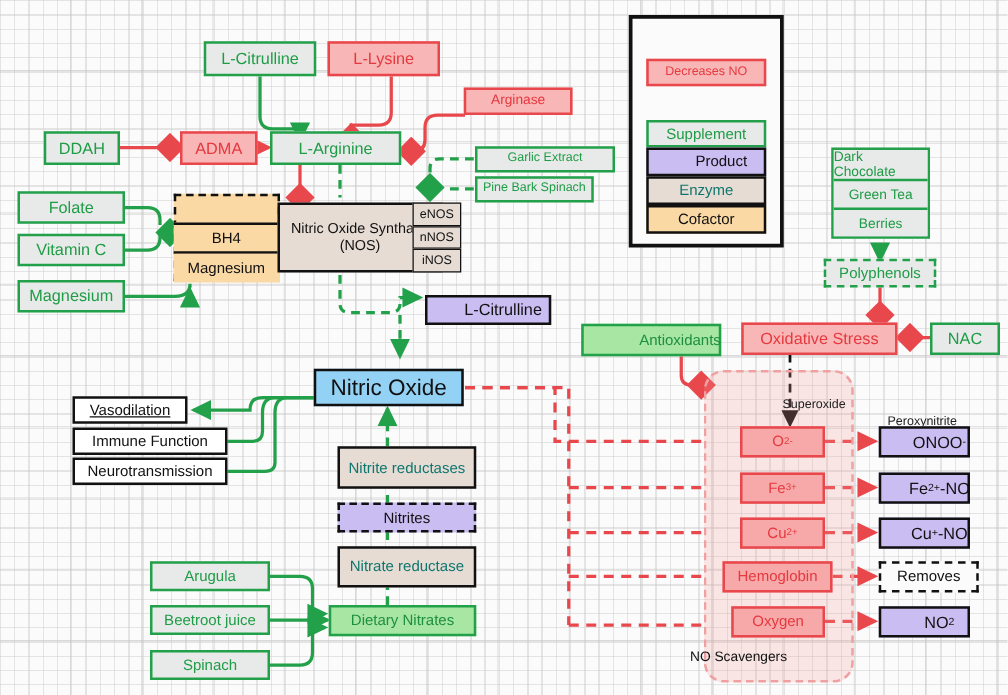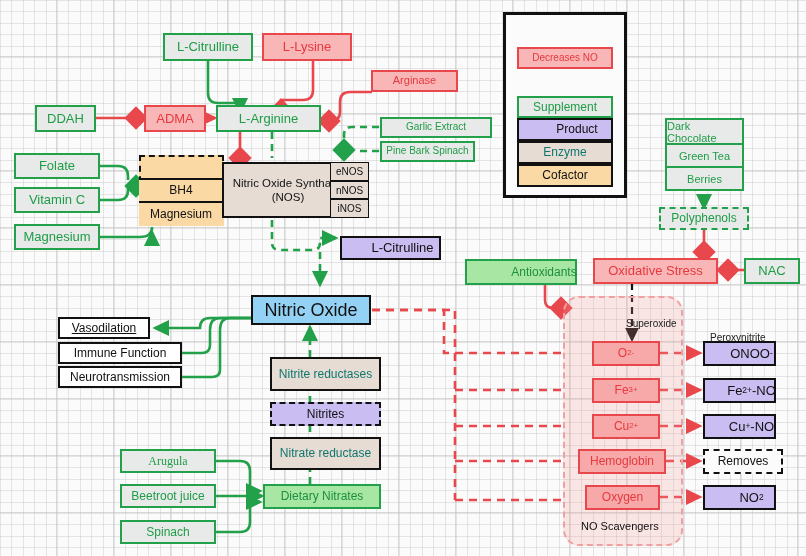--- a/index.html
+++ b/index.html
@@ -238,39 +238,39 @@
 
   <div class="node n-plain fs12" style="left:58px;top:317px;width:92px;height:22px;text-decoration:underline;">Vasodilation</div>
   <div class="node n-plain fs12" style="left:58px;top:342px;width:124px;height:22px;">Immune Function</div>
   <div class="node n-plain fs12" style="left:58px;top:366px;width:124px;height:22px;">Neurotransmission</div>
 
   <div class="node n-enzyme fs12" style="left:270px;top:357px;width:111px;height:34px;">Nitrite reductases</div>
   <div class="node n-dash-prod fs12" style="left:270px;top:402px;width:111px;height:24px;">Nitrites</div>
   <div class="node n-enzyme fs12" style="left:270px;top:437px;width:111px;height:33px;">Nitrate reductase</div>
   <div class="node n-greenfill fs12" style="left:263px;top:484px;width:118px;height:25px;">Dietary Nitrates</div>
 
-  <div class="node n-green fs12" style="left:120px;top:449px;width:96px;height:24px;font-family:Liberation Serif, serif;">Arugula</div>
+  <div class="node n-green fs12" style="left:120px;top:449px;width:96px;height:24px;">Arugula</div>
   <div class="node n-green fs12" style="left:120px;top:484px;width:96px;height:24px;">Beetroot juice</div>
   <div class="node n-green fs12" style="left:120px;top:520px;width:96px;height:24px;">Spinach</div>
 
   <div class="grp" style="left:665px;top:118px;width:79px;height:73px;">
     <div class="grp-row">Dark Chocolate</div>
     <div class="grp-row">Green Tea</div>
     <div class="grp-row">Berries</div>
   </div>
   <div class="node n-dash-green fs12" style="left:659px;top:207px;width:90px;height:23px;">Polyphenols</div>
 
   <div class="node n-greenfill fs12" style="left:465px;top:259px;width:112px;height:26px;padding-left:46px;">Antioxidants</div>
   <div class="node n-red fs13" style="left:593px;top:258px;width:125px;height:26px;">Oxidative Stress</div>
   <div class="node n-green fs13" style="left:744px;top:258px;width:56px;height:26px;">NAC</div>
 
   <div id="scav-region"></div>
   <div class="caption" style="left:626px;top:318px;">Superoxide</div>
   <div class="caption" style="left:710px;top:332px;">Peroxynitrite</div>
-  <div class="caption-dark" style="left:581px;top:520px;">NO Scavengers</div>
+  <div class="caption-dark" style="left:552px;top:520px;">NO Scavengers</div>
 
   <div class="node n-redlight fs12" style="left:592px;top:341px;width:68px;height:25px;">O<sub>2</sub><sup>-</sup></div>
   <div class="node n-redlight fs12" style="left:592px;top:378px;width:68px;height:25px;">Fe<sup>3+</sup></div>
   <div class="node n-redlight fs12" style="left:592px;top:414px;width:68px;height:25px;">Cu<sup>2+</sup></div>
   <div class="node n-redlight fs12" style="left:578px;top:449px;width:88px;height:25px;">Hemoglobin</div>
   <div class="node n-redlight fs12" style="left:585px;top:485px;width:75px;height:25px;">Oxygen</div>
 
   <div class="node n-product fs13" style="left:703px;top:341px;width:73px;height:25px;">ONOO<sup>-</sup></div>
   <div class="node n-product fs13" style="left:703px;top:378px;width:73px;height:25px;">Fe<sup>2+</sup>-NO</div>
   <div class="node n-product fs13" style="left:703px;top:414px;width:73px;height:25px;">Cu<sup>+</sup>-NO</div>

